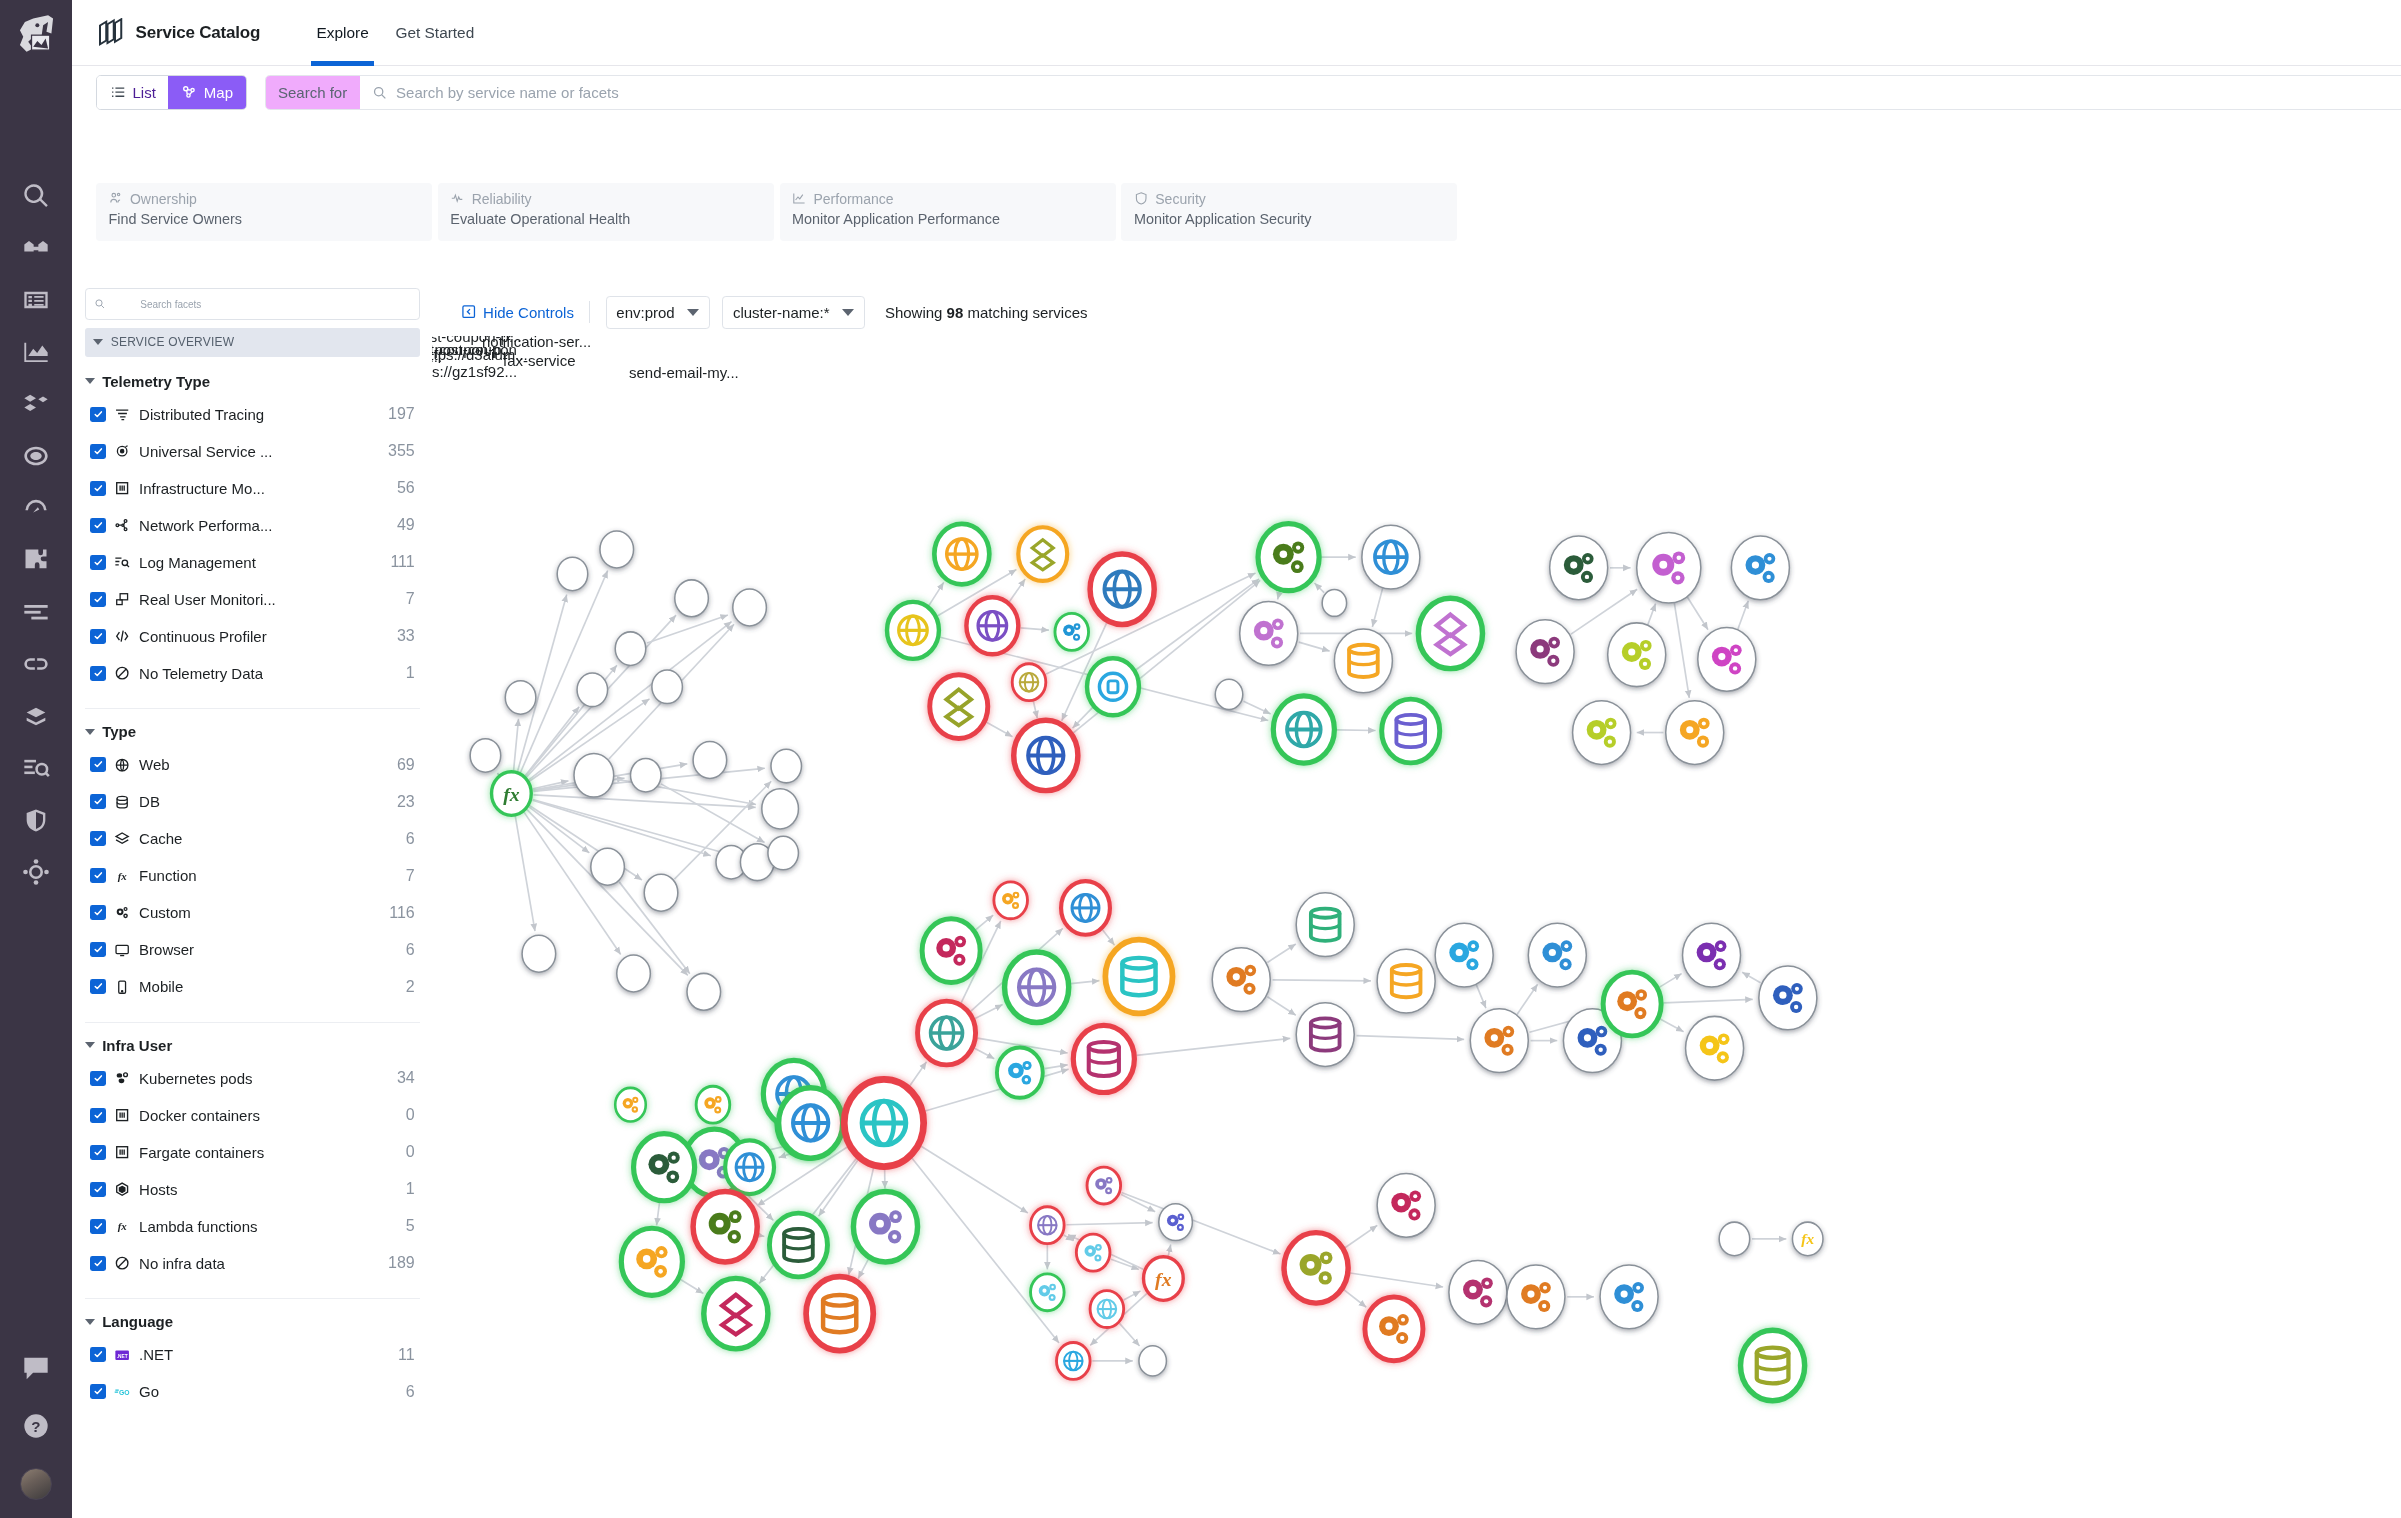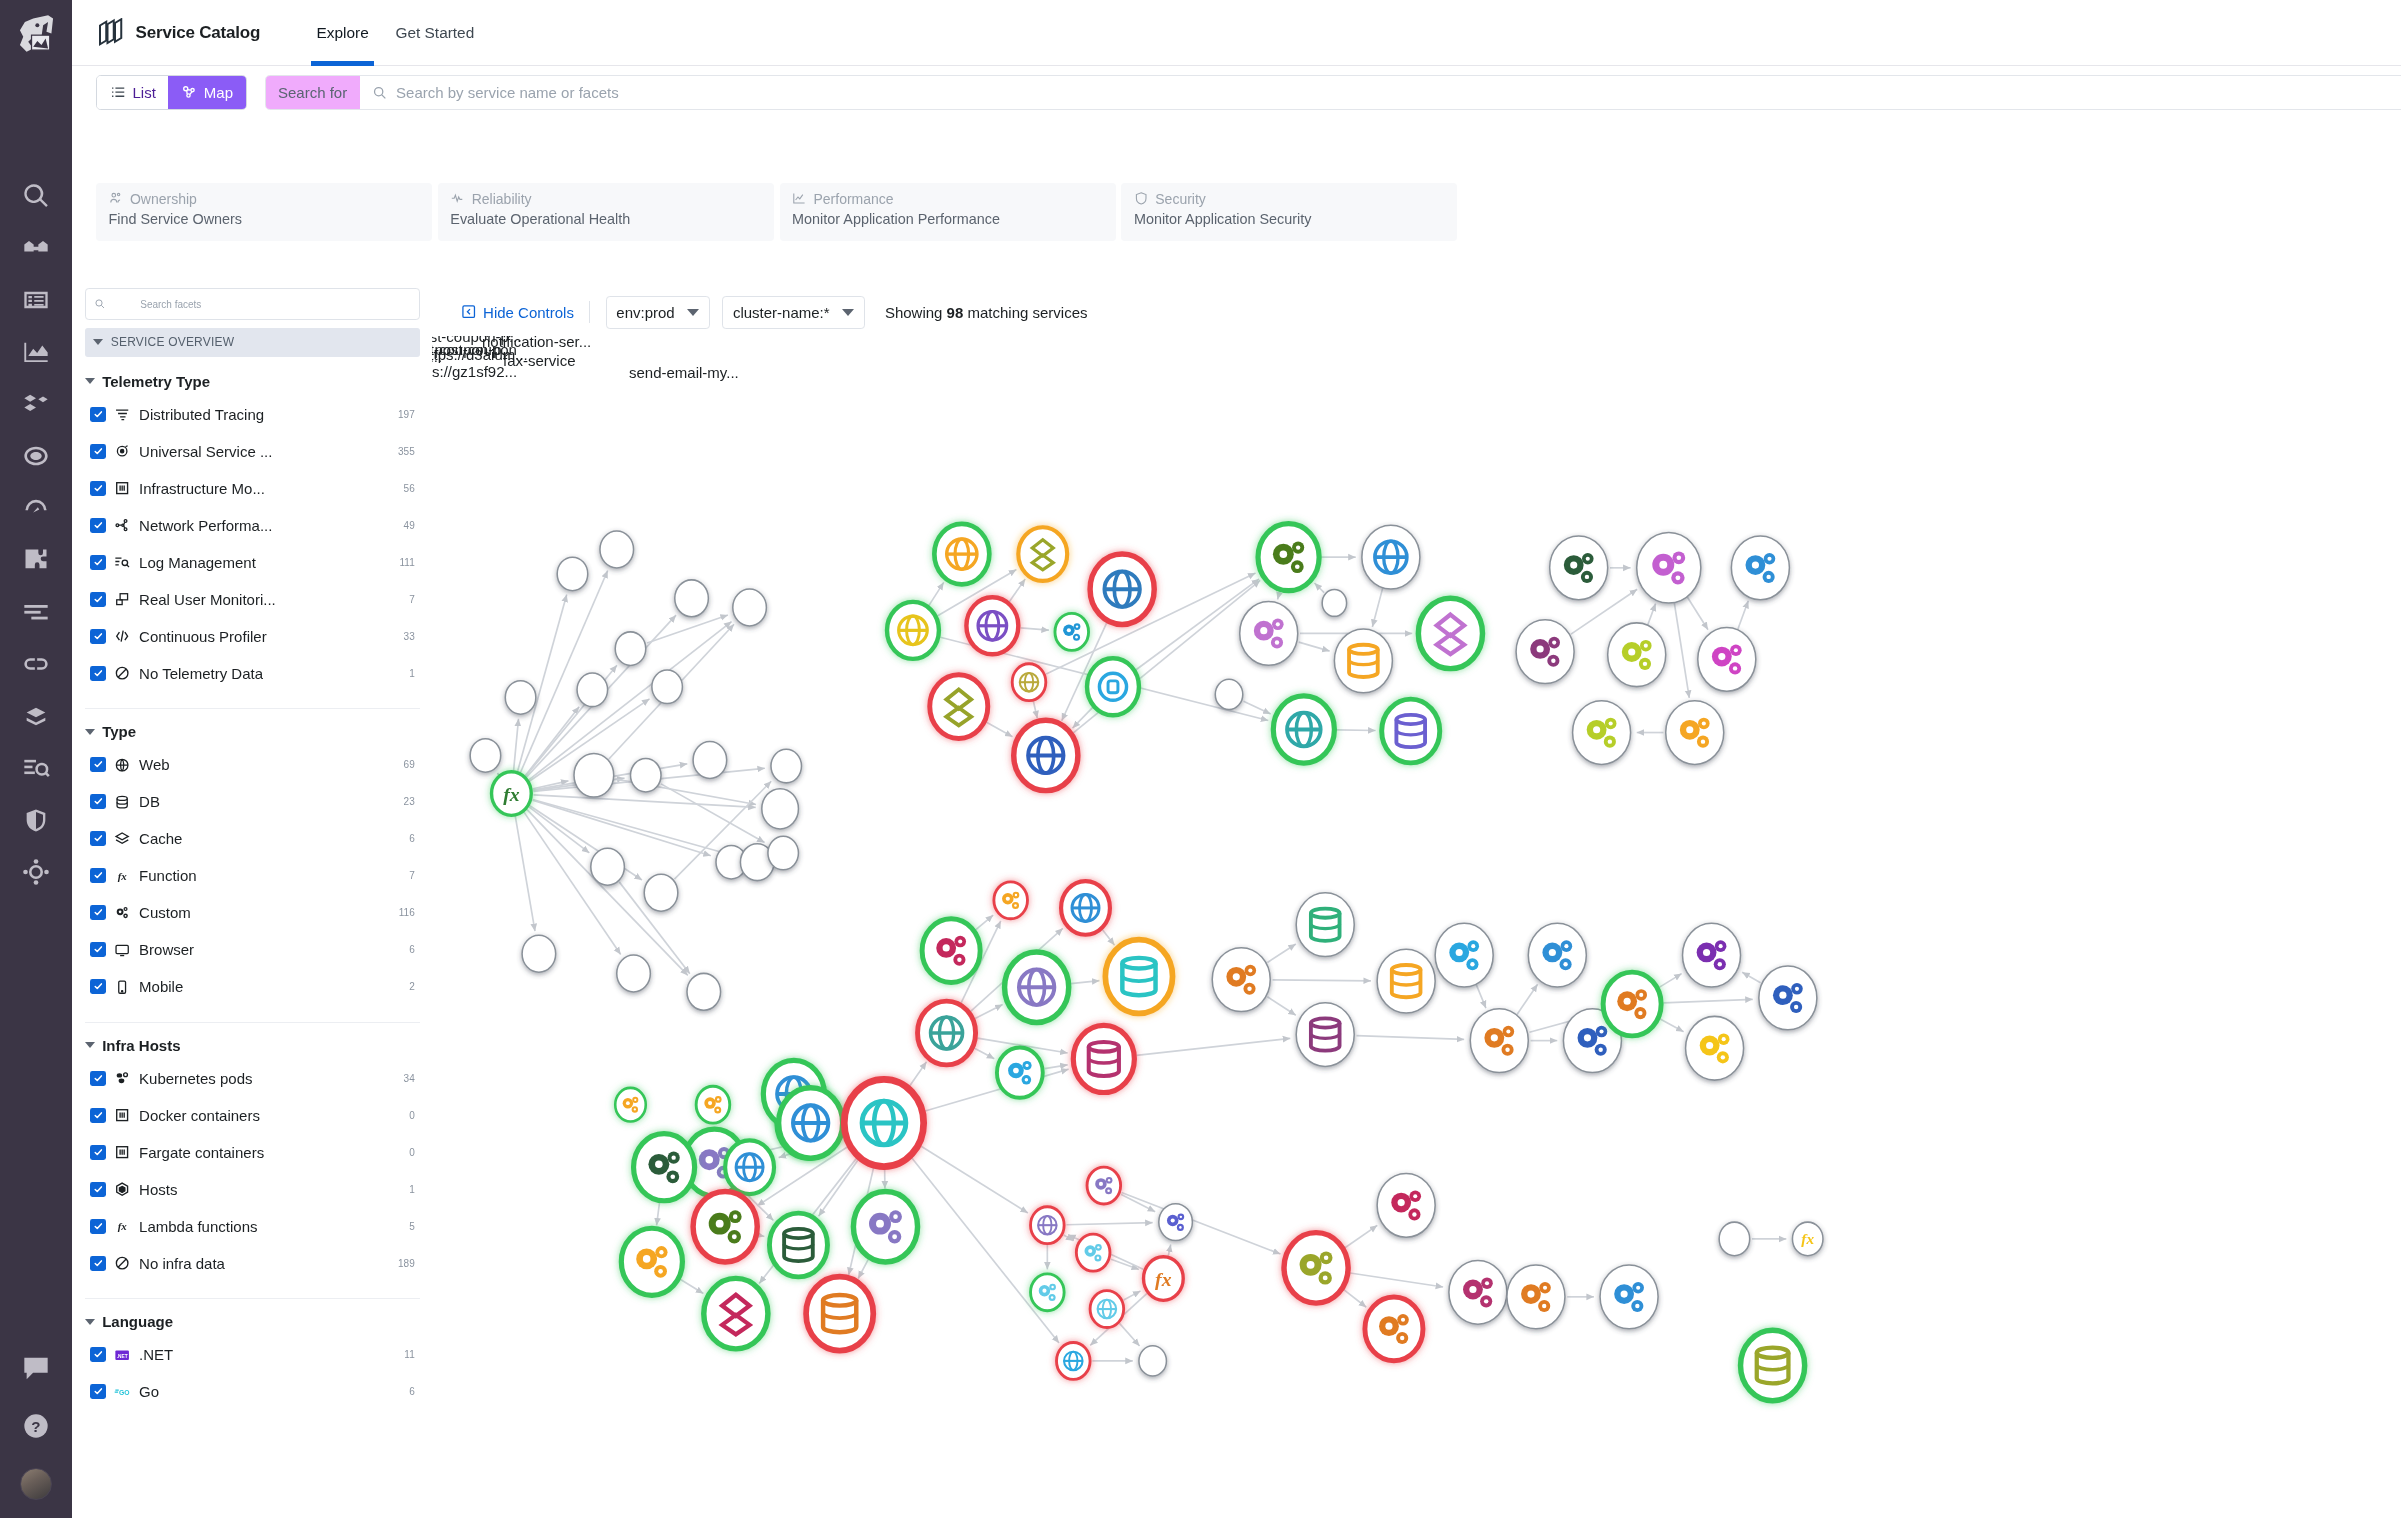--- a/index.html
+++ b/index.html
@@ -110,21 +110,21 @@
     display: flex; align-items: center; height: 37px; gap: 7.7px; padding-left: 5.8px; cursor: pointer;
   }
   .cbx {
     width: 15.4px; height: 15.4px; border-radius: 2.4px; background: #0c64d6;
     display: flex; align-items: center; justify-content: center; flex: 0 0 15.4px;
   }
   .cbx svg { width: 10.6px; height: 10.6px; }
   .facet-icon { width: 18px; height: 18px; display: flex; align-items: center; justify-content: center; flex: 0 0 18px; }
   .facet-icon svg { width: 16.3px; height: 16.3px; }
   .facet-label { font-size: 15px; color: #1c2023; white-space: nowrap; overflow: hidden; }
-  .facet-count { margin-left: auto; font-size: 10px; color: #8a939f; padding-right: 4.8px; }
+  .facet-count { margin-left: auto; font-size: 16px; color: #8a939f; padding-right: 4.8px; }
   .chev { width: 0; height: 0; border-left: 5.3px solid transparent; border-right: 5.3px solid transparent; border-top: 6.2px solid #5c6470; }
 
   
   #map-controls {
     position: absolute; left: 461px; top: 293px; right: 29px; height: 38px;
     display: flex; align-items: center; z-index: 18;
   }
   .hide-controls { display: flex; align-items: center; gap: 6.7px; color: #0c64d6; font-size: 15px; cursor: pointer; }
   .hide-controls svg { width: 15.4px; height: 15.4px; }
   .vdivider { width: 1px; height: 22px; background: #dfe3e9; margin: 0 15.4px; }
@@ -597,21 +597,21 @@
               <circle cx="12" cy="18" r="0.9" fill="#1c2023"></circle>
             </svg>
           </span>
           <span class="facet-label">Mobile</span>
           <span class="facet-count">2</span>
         </div>
       </div>
       <div class="facet-group with-rule">
         <div class="facet-title">
           <span class="chev"></span>
-          <span>Infra Hosts</span>
+          <span>Infra User</span>
         </div>
         <div class="facet-row">
           <span class="cbx">
             <svg viewBox="0 0 24 24" fill="none" stroke="#fff" stroke-width="3.4" stroke-linecap="round" stroke-linejoin="round">
               <path d="M5 12.5l4.6 4.6L19 6.6"></path>
             </svg>
           </span>
           <span class="facet-icon">
             <svg viewBox="0 0 24 24" fill="#1c2023">
               <ellipse cx="8" cy="8" rx="4" ry="3.2"></ellipse>

